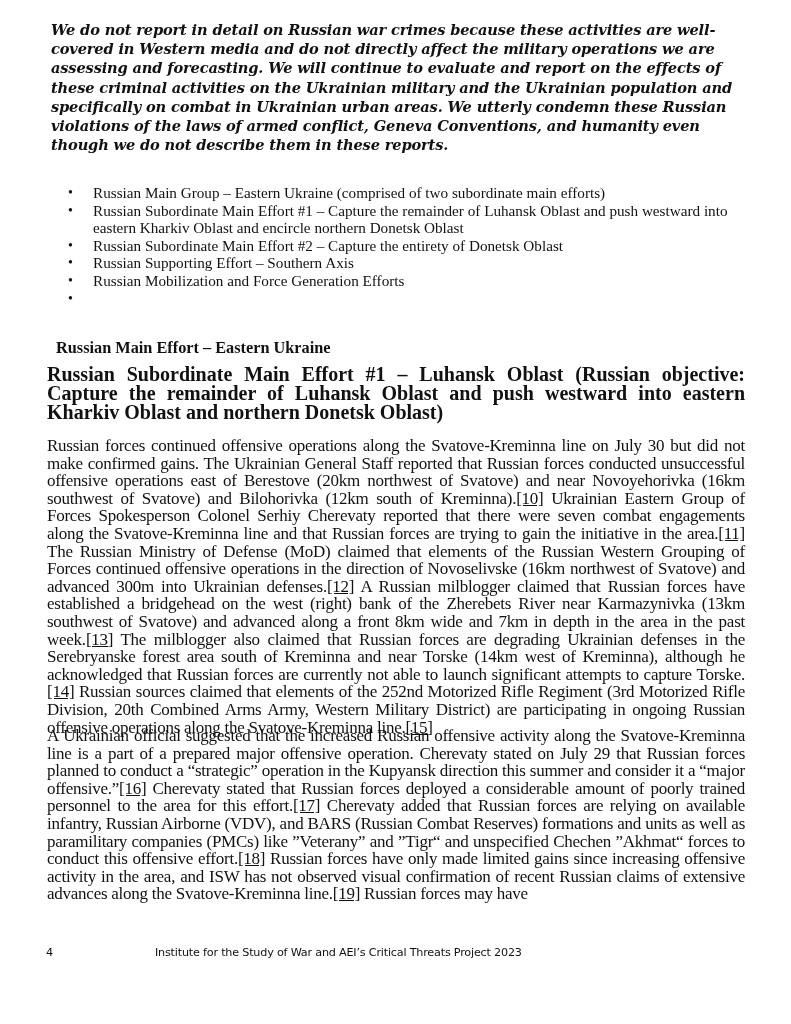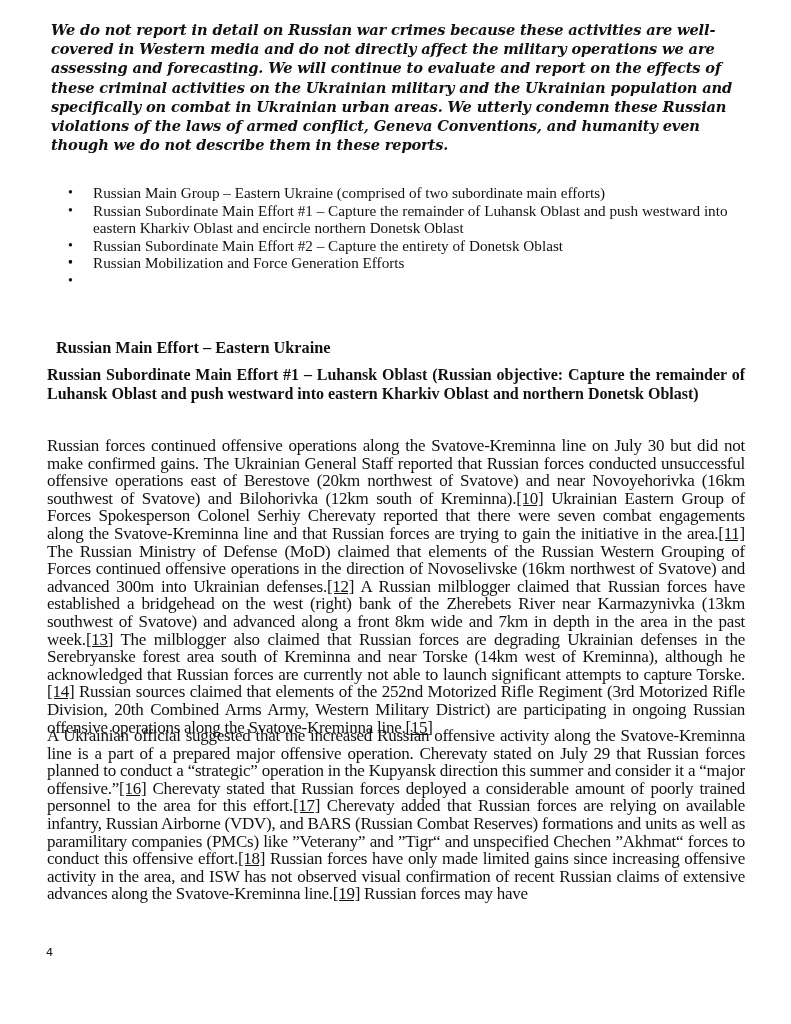--- a/index.html
+++ b/index.html
@@ -16,21 +16,21 @@
       font-family: "Liberation Serif", serif; font-size: 15.2px; line-height: 17.6px;
     }
     .bullets li { position: relative; padding-left: 46px; }
     .bullets li .dot { position: absolute; left: 21px; top: 0; font-size: 14px; }
     .h-main {
       position: absolute; left: 0; top: 329px; margin: 9px;
       font-family: "Liberation Serif", serif; font-weight: bold; font-size: 16.3px; line-height: 19px;
     }
     .h-sub {
       position: absolute; left: 0; top: 365px; width: 698px; margin: 0;
-      font-family: "Liberation Serif", serif; font-weight: bold; font-size: 16px; line-height: 19px;
+      font-family: "Liberation Serif", serif; font-weight: bold; font-size: 20px; line-height: 19px;
       text-align: justify; text-align-last: left;
     }
     .para {
       position: absolute; left: 0; width: 698px; margin: 0;
       font-family: "Liberation Serif", serif; font-size: 17px; line-height: 17.6px;
       text-align: justify; letter-spacing: -0.25px;
     }
     .p1 { top: 437px; }
     .p2 { top: 727px; }
     .ref { text-decoration: underline; color: #111; cursor: pointer; }
@@ -45,30 +45,31 @@
 <body>
 
 <div class="page">
 
   <p class="intro">We do not report in detail on Russian war crimes because these activities are well-covered in Western media and do not directly affect the military operations we are assessing and forecasting. We will continue to evaluate and report on the effects of these criminal activities on the Ukrainian military and the Ukrainian population and specifically on combat in Ukrainian urban areas. We utterly condemn these Russian violations of the laws of armed conflict, Geneva Conventions, and humanity even though we do not describe them in these reports.</p>
 
   <ul class="bullets">
     <li><span class="dot">•</span><span>Russian Main Group – Eastern Ukraine (comprised of two subordinate main efforts)</span></li>
     <li><span class="dot">•</span><span>Russian Subordinate Main Effort #1 – Capture the remainder of Luhansk Oblast and push westward into eastern Kharkiv Oblast and encircle northern Donetsk Oblast</span></li>
     <li><span class="dot">•</span><span>Russian Subordinate Main Effort #2 – Capture the entirety of Donetsk Oblast</span></li>
-    <li><span class="dot">•</span></li>
+    <li><span class="dot">•</span><span>Russian Supporting Effort – Southern Axis</span></li>
     <li><span class="dot">•</span><span>Russian Mobilization and Force Generation Efforts</span></li>
     <li><span class="dot">•</span></li>
   </ul>
 
   <h2 class="h-main">Russian Main Effort – Eastern Ukraine</h2>
 
   <h3 class="h-sub">Russian Subordinate Main Effort #1 – Luhansk Oblast (Russian objective: Capture the remainder of Luhansk Oblast and push westward into eastern Kharkiv Oblast and northern Donetsk Oblast)</h3>
 
   <p class="para p1"><span>Russian forces continued offensive operations along the Svatove-Kreminna line on July 30 but did not make confirmed gains. The Ukrainian General Staff reported that Russian forces conducted unsuccessful offensive operations east of Berestove (20km northwest of Svatove) and near Novoyehorivka (16km southwest of Svatove) and Bilohorivka (12km south of Kreminna).</span><a class="ref">[10]</a><span> Ukrainian Eastern Group of Forces Spokesperson Colonel Serhiy Cherevaty reported that there were seven combat engagements along the Svatove-Kreminna line and that Russian forces are trying to gain the initiative in the area.</span><a class="ref">[11]</a><span> The Russian Ministry of Defense (MoD) claimed that elements of the Russian Western Grouping of Forces continued offensive operations in the direction of Novoselivske (16km northwest of Svatove) and advanced 300m into Ukrainian defenses.</span><a class="ref">[12]</a><span> A Russian milblogger claimed that Russian forces have established a bridgehead on the west (right) bank of the Zherebets River near Karmazynivka (13km southwest of Svatove) and advanced along a front 8km wide and 7km in depth in the area in the past week.</span><a class="ref">[13]</a><span> The milblogger also claimed that Russian forces are degrading Ukrainian defenses in the Serebryanske forest area south of Kreminna and near Torske (14km west of Kreminna), although he acknowledged that Russian forces are currently not able to launch significant attempts to capture Torske.</span><a class="ref">[14]</a><span> Russian sources claimed that elements of the 252nd Motorized Rifle Regiment (3rd Motorized Rifle Division, 20th Combined Arms Army, Western Military District) are participating in ongoing Russian offensive operations along the Svatove-Kreminna line.</span><a class="ref">[15]</a></p>
 
   <p class="para p2"><span>A Ukrainian official suggested that the increased Russian offensive activity along the Svatove-Kreminna line is a part of a prepared major offensive operation. Cherevaty stated on July 29 that Russian forces planned to conduct a “strategic” operation in the Kupyansk direction this summer and consider it a “major offensive.”</span><a class="ref">[16]</a><span> Cherevaty stated that Russian forces deployed a considerable amount of poorly trained personnel to the area for this effort.</span><a class="ref">[17]</a><span> Cherevaty added that Russian forces are relying on available infantry, Russian Airborne (VDV), and BARS (Russian Combat Reserves) formations and units as well as paramilitary companies (PMCs) like ”Veterany” and ”Tigr“ and unspecified Chechen ”Akhmat“ forces to conduct this offensive effort.</span><a class="ref">[18]</a><span>  Russian forces have only made limited gains since increasing offensive activity in the area, and ISW has not observed visual confirmation of recent Russian claims of extensive advances along the Svatove-Kreminna line.</span><a class="ref">[19]</a><span>  Russian forces may have</span></p>
 
 </div>
 
 <div class="footer">
   <span class="pnum">4</span>
+  <span class="ftext">Institute for the Study of War and AEI’s Critical Threats Project 2023</span>
 </div>
 
 </body></html>

